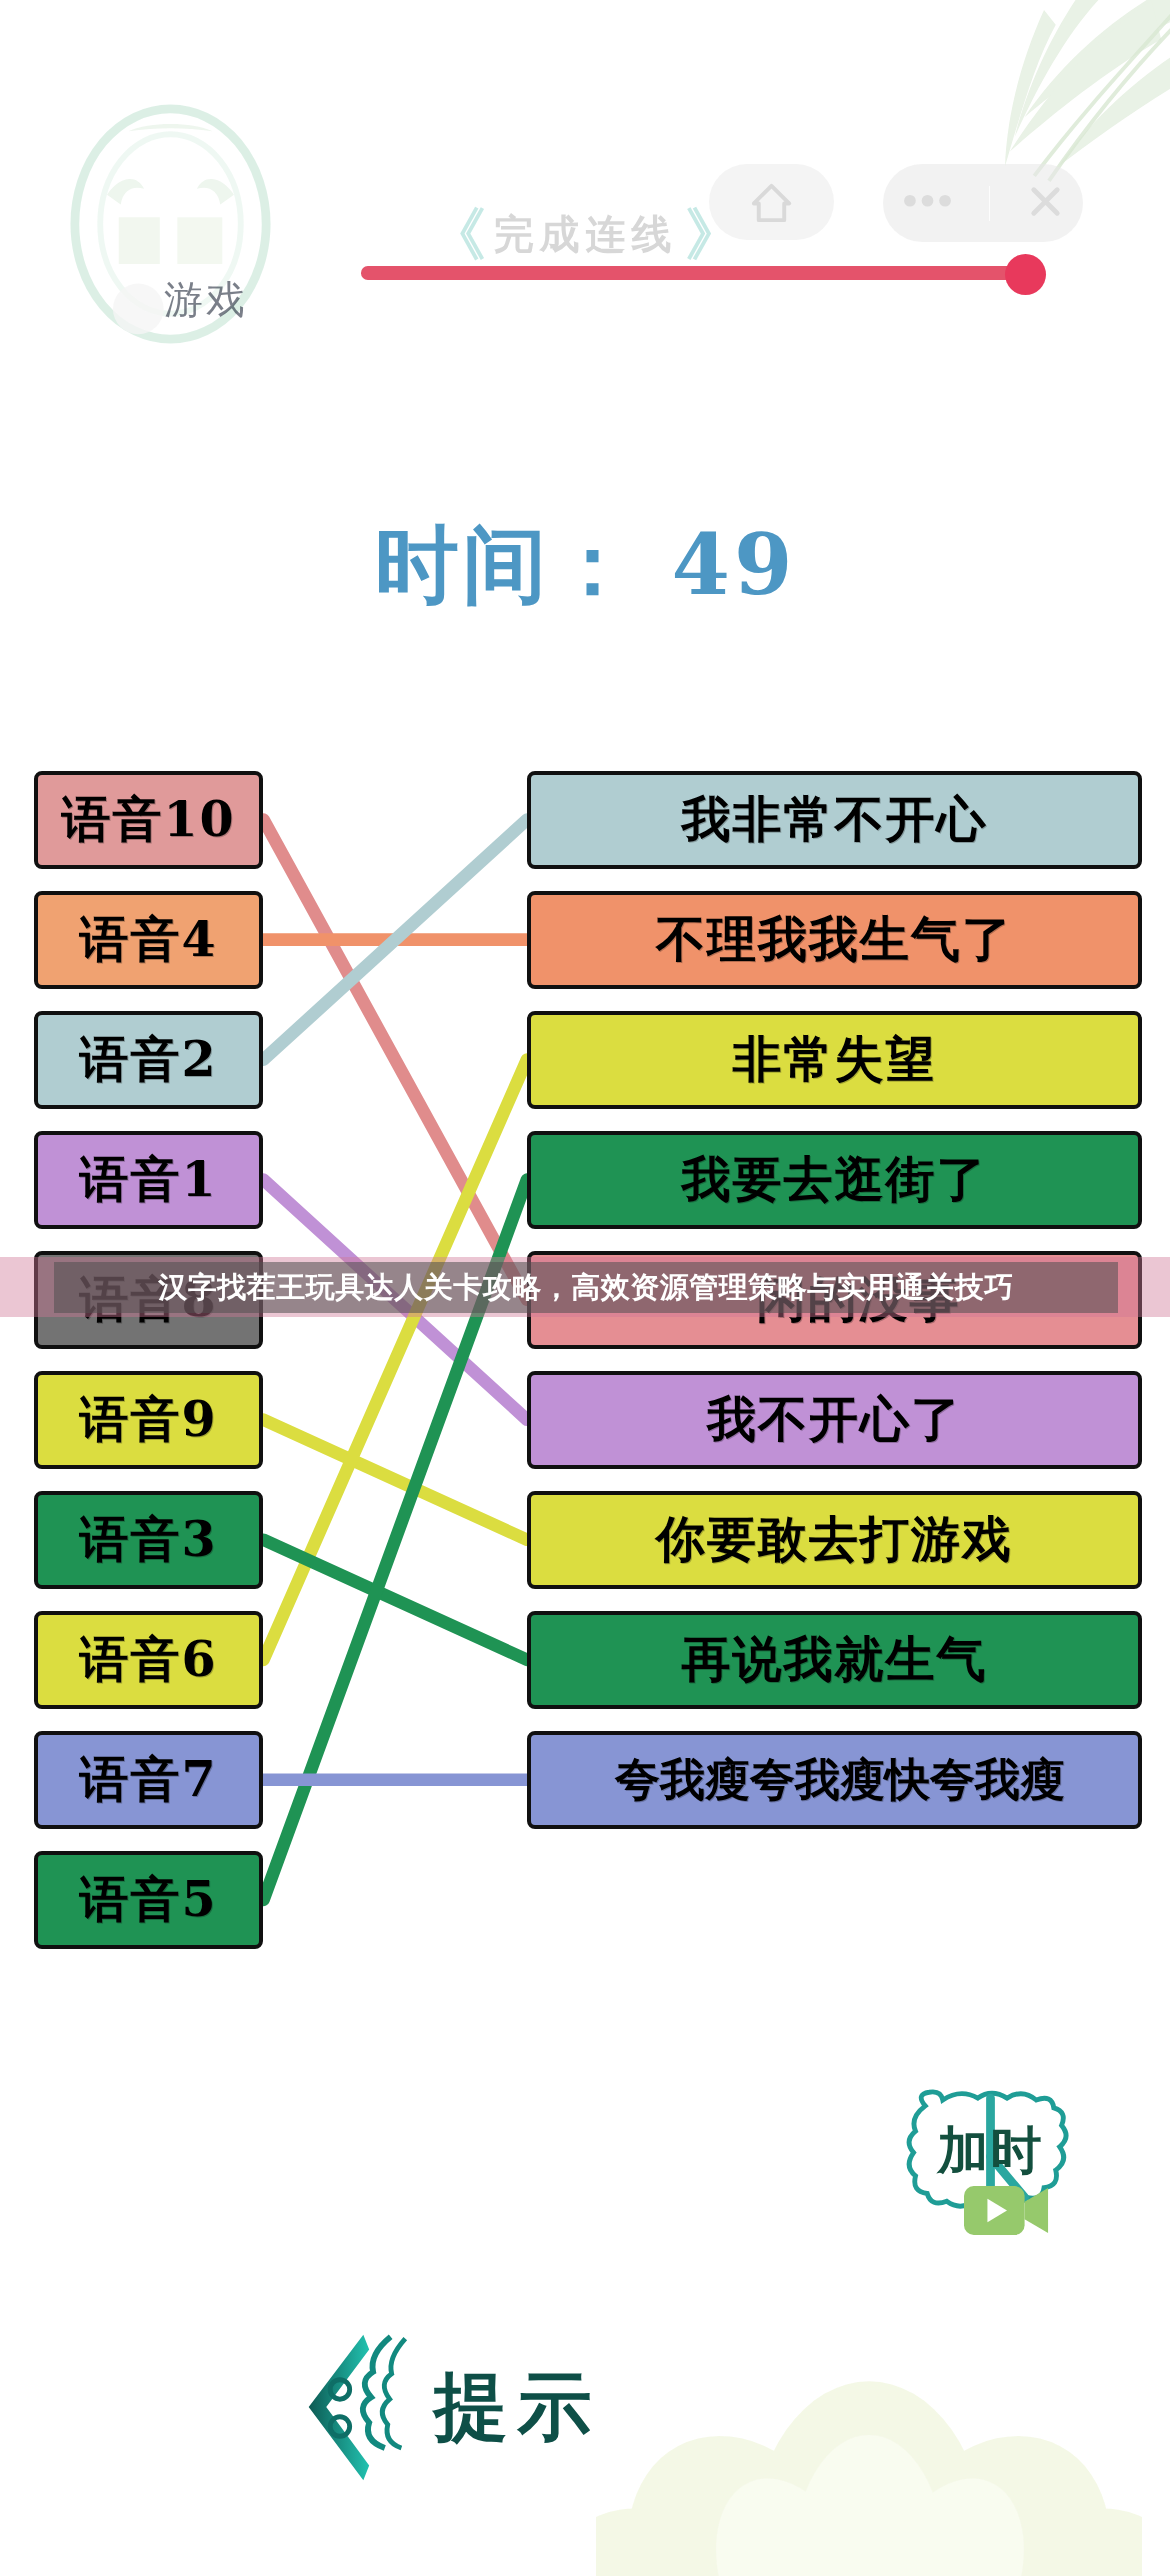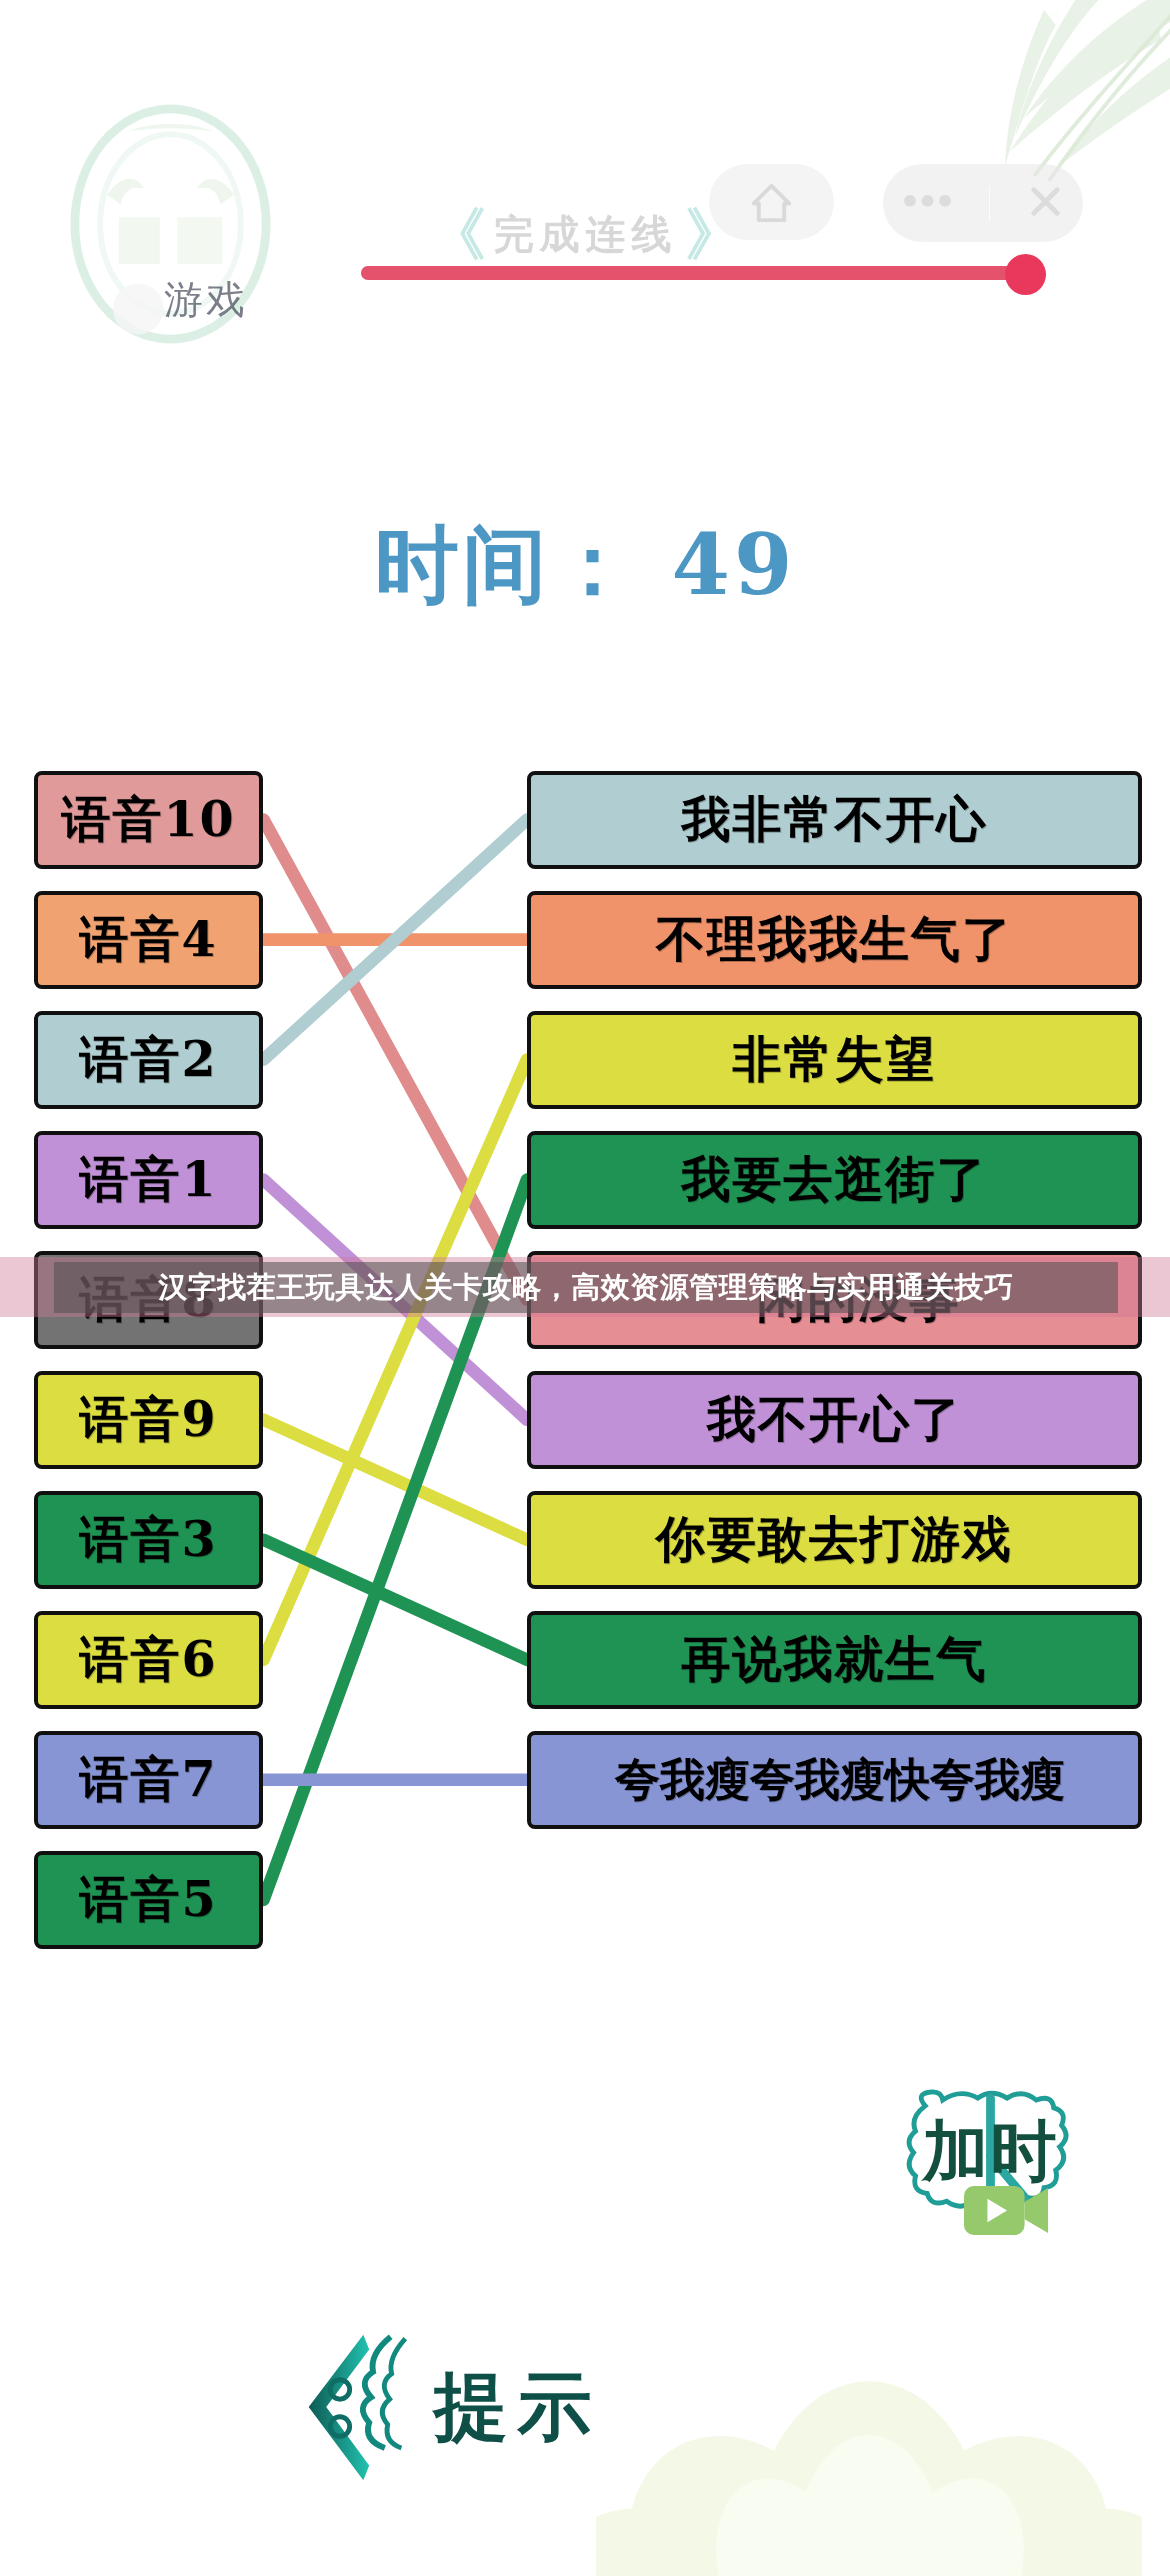--- a/index.html
+++ b/index.html
@@ -88,21 +88,21 @@
   .card.right{left:527px;width:615px;height:98px;font-size:49px;}
   .card.right.long{font-size:45px;letter-spacing:0px;}
 
   
   .addtime{
     position:absolute;left:898px;top:2088px;width:185px;height:156px;
   }
   .addtime-label{
     position:absolute;left:0;top:0;width:185px;height:127px;
     display:flex;align-items:center;justify-content:center;
-    font-size:66px;font-weight:bold;color:#134f3e;letter-spacing:2px;
+    font-size:51px;font-weight:bold;color:#134f3e;letter-spacing:2px;
     font-family:"DejaVu Serif","Liberation Serif",serif;
   }
   .video-badge{
     position:absolute;left:66px;top:94px;width:86px;height:57px;
   }
 
   .hint-btn{
     position:absolute;left:293px;top:2327px;width:449px;height:161px;
   }
   .hint-label{

